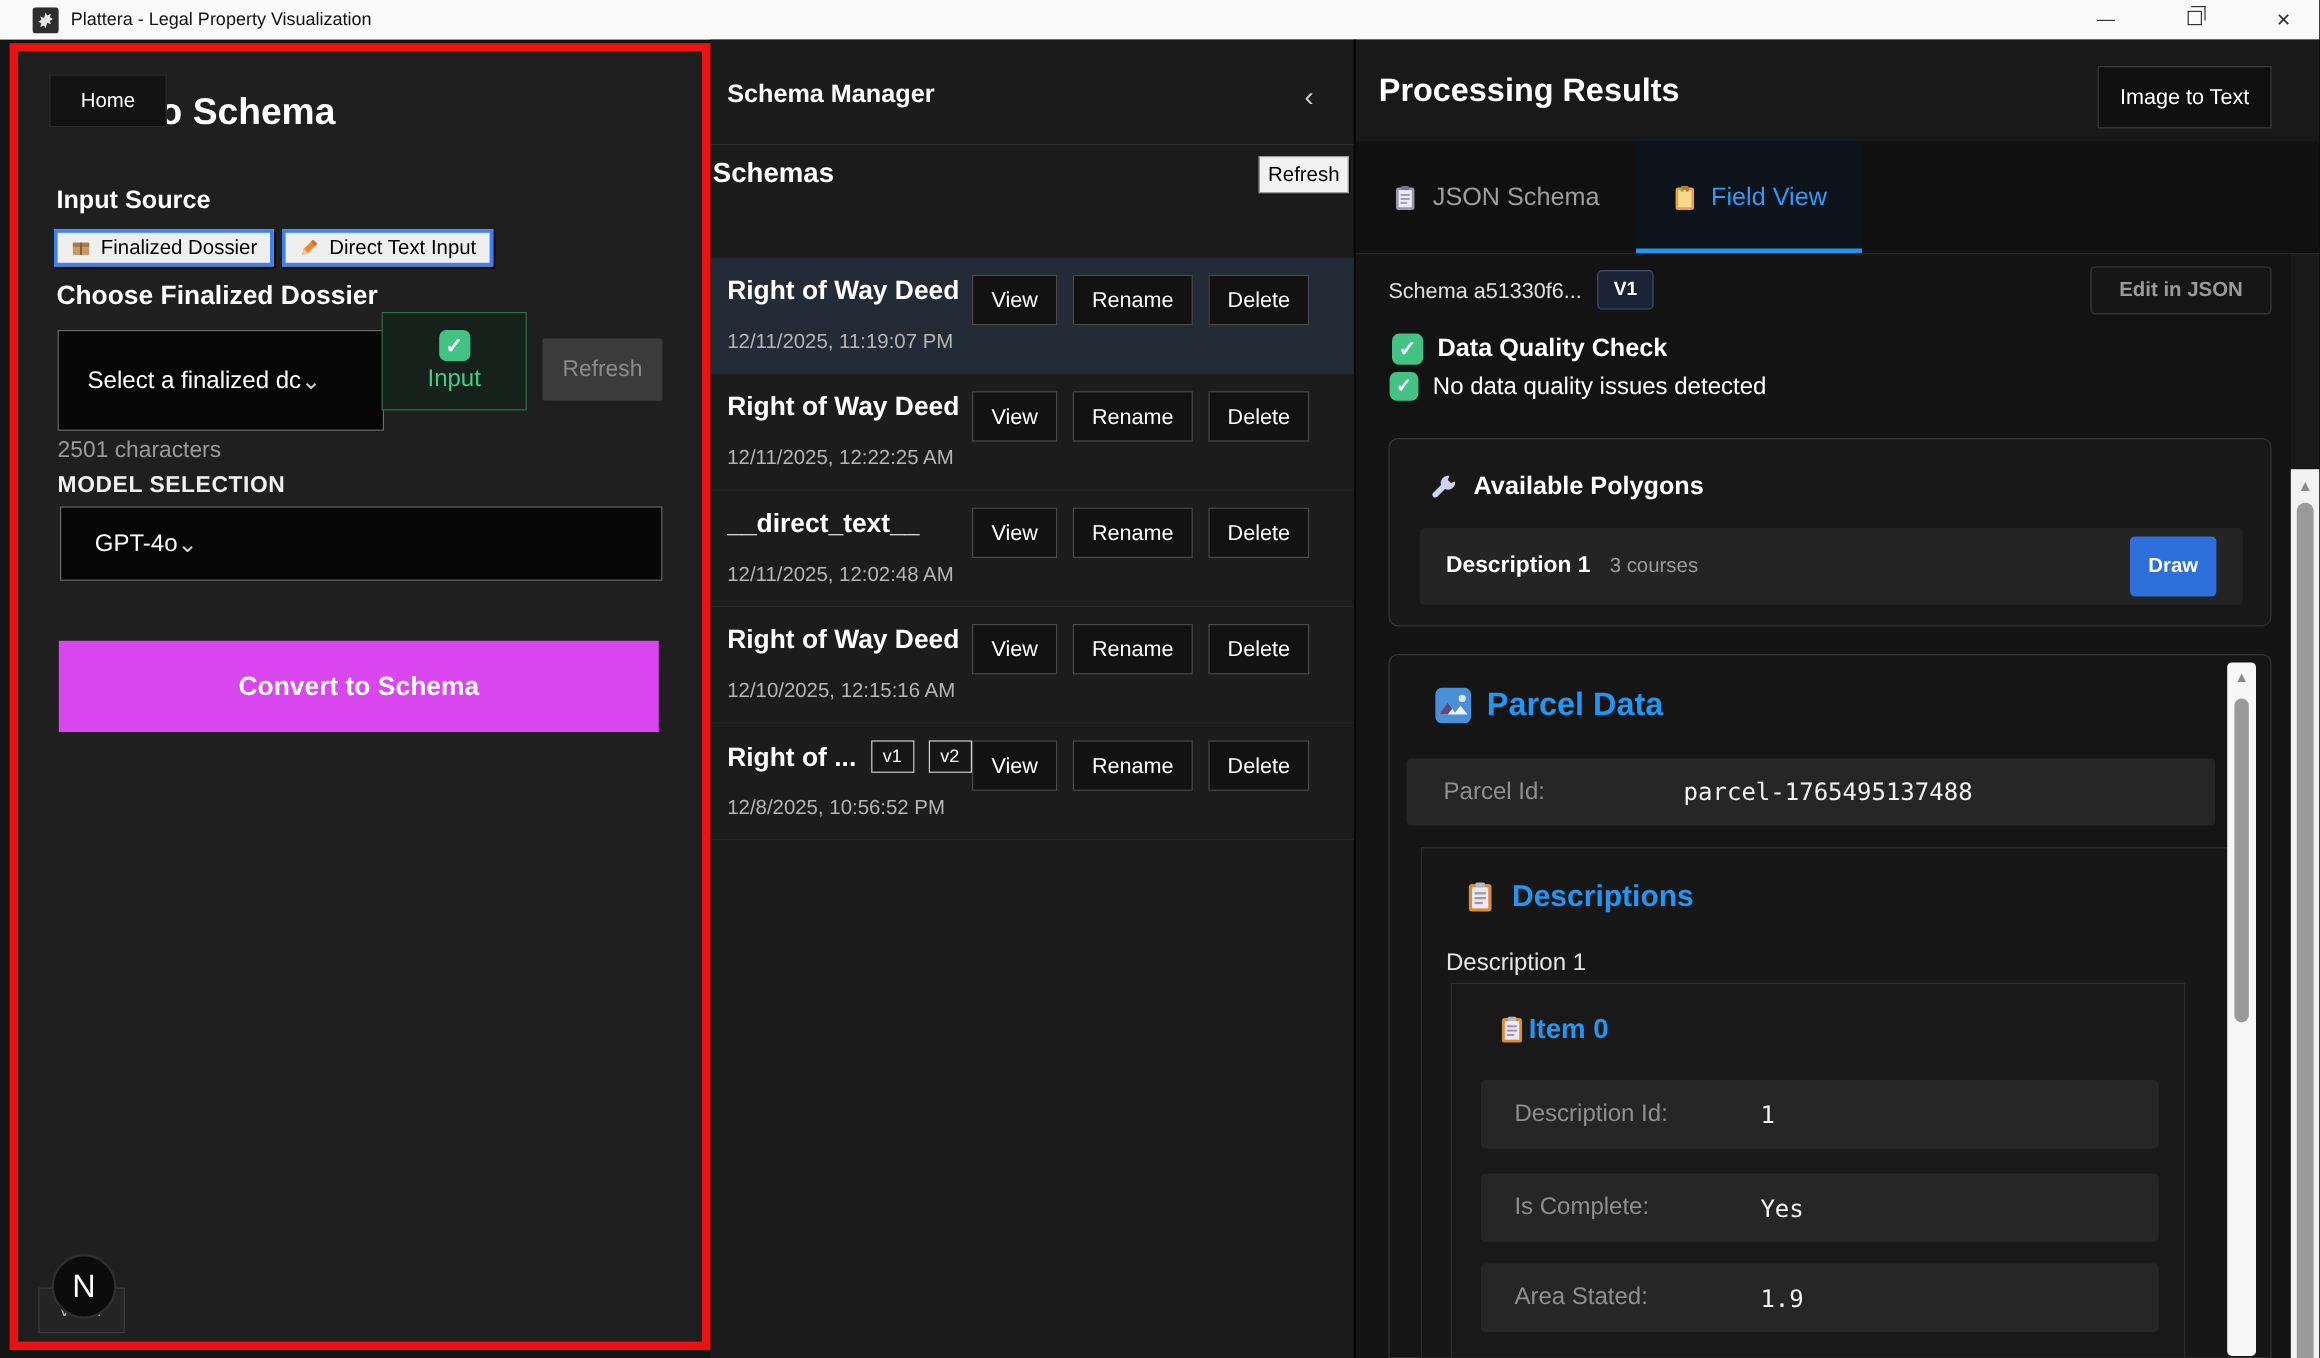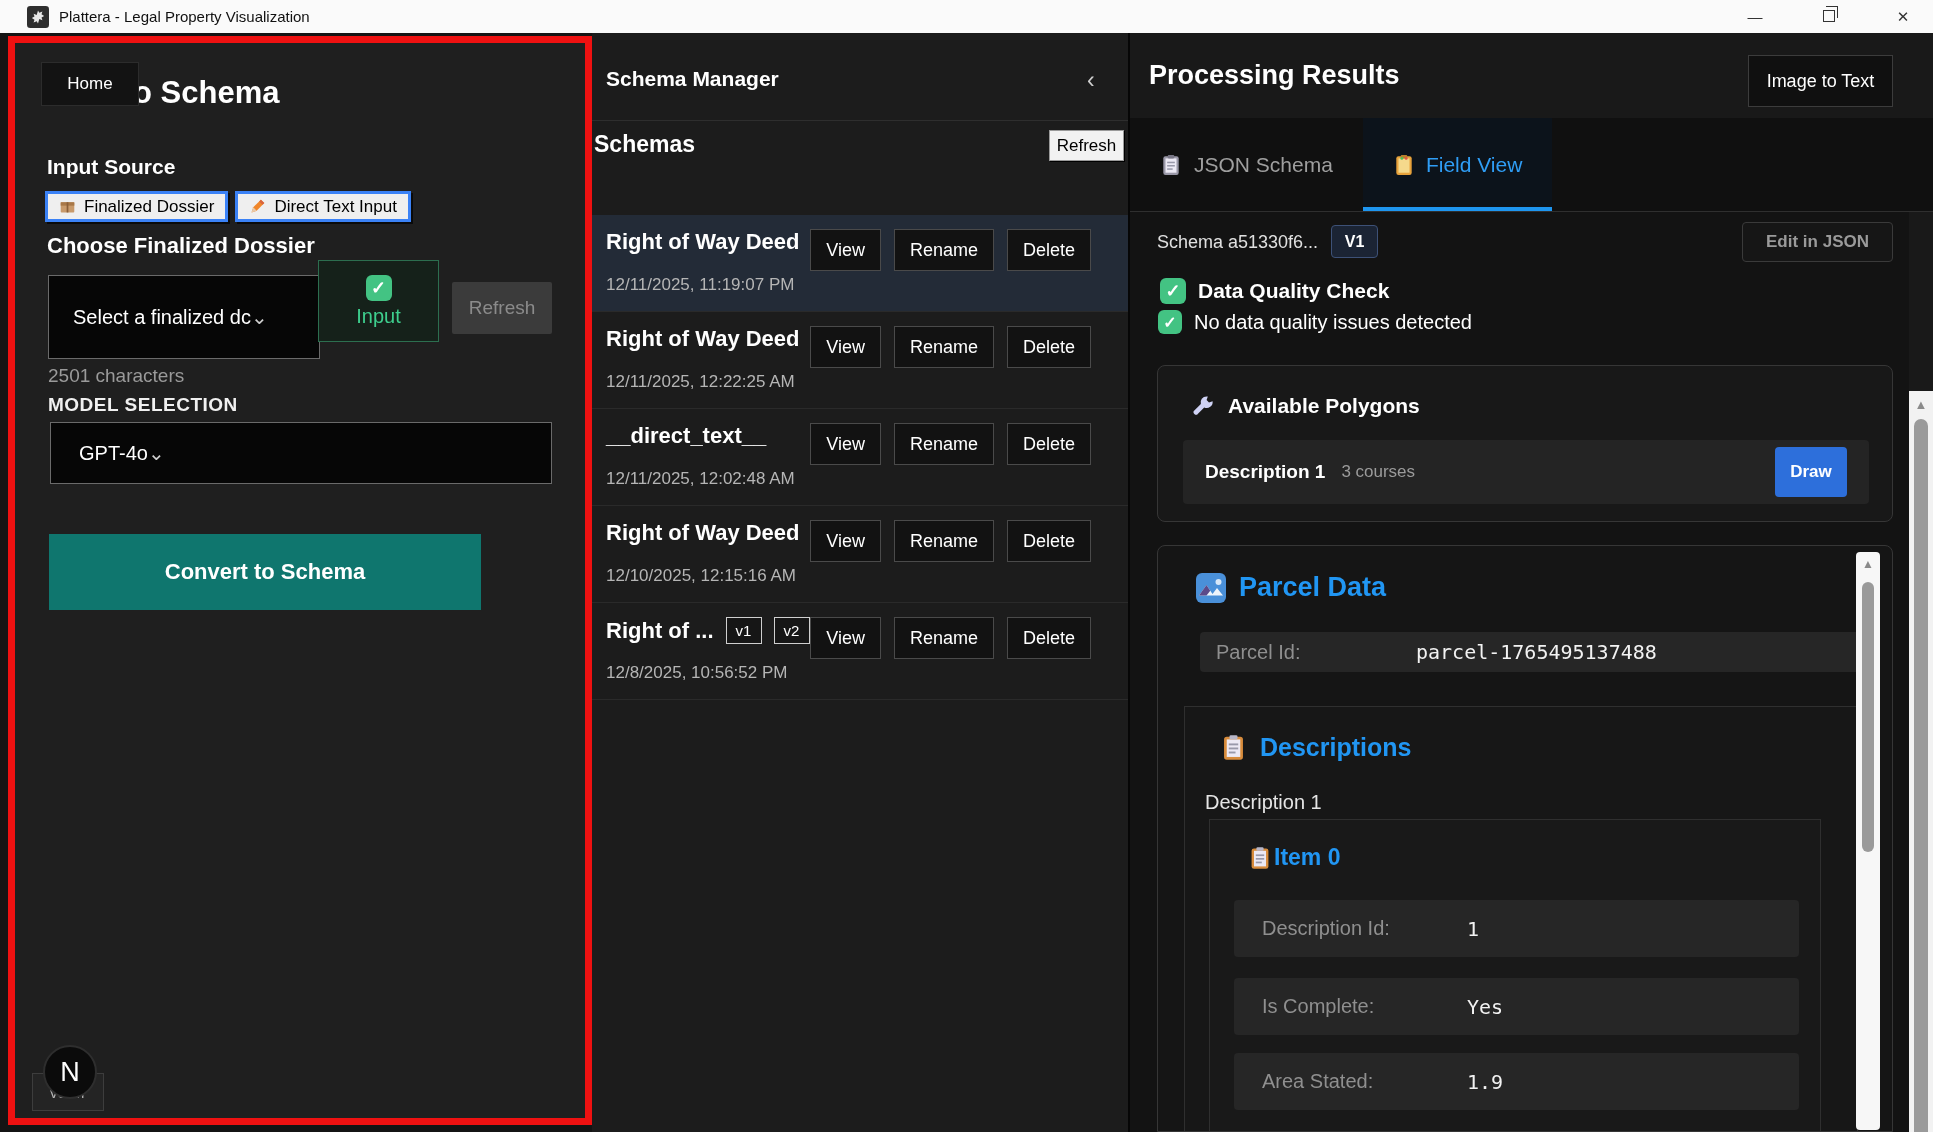--- a/index.html
+++ b/index.html
@@ -40,21 +40,21 @@
     align-items:center;justify-content:center;}
   .check-26{width:26px;height:26px;font-size:18px;}
   .check-24{width:24px;height:24px;font-size:16px;}
   .loaded-text{color:#3ecf8e;font-size:20px;}
   .refresh-disabled{position:absolute;left:437px;top:239px;width:100px;height:52px;background:#3b3b3b;
     border:none;color:#8b8b8b;font-size:19px;font-family:inherit;border-radius:2px;}
   .char-count{position:absolute;left:33px;top:322px;font-size:19px;color:#9a9a9a;}
   .model-label{position:absolute;left:33px;top:351px;font-size:19px;font-weight:bold;letter-spacing:.5px;color:#f0f0f0;}
   .model-select{position:absolute;left:35px;top:379px;width:502px;height:62px;font-size:20px;
     padding:0 18px 0 28px;}
-  .convert-btn{position:absolute;left:34px;top:491px;width:432px;height:76px;background:#0f766e;border:none;
+  .convert-btn{position:absolute;left:34px;top:491px;width:500px;height:76px;background:#d946ef;border:none;
     color:#fff;font-size:22px;font-weight:bold;font-family:inherit;}
   .version-box{position:absolute;left:17px;top:1030px;width:72px;height:38px;border:1px solid #3d3d3d;
     background:#242424;color:#b5b5b5;font-size:15px;display:flex;align-items:center;justify-content:center;overflow:hidden;}
   .avatar{position:absolute;left:28px;top:1002px;width:54px;height:54px;border-radius:50%;background:#0b0b0b;
     border:2px solid #2e2e2e;color:#fff;font-size:27px;display:flex;align-items:center;justify-content:center;z-index:3;}
 
   
   .mid-panel{position:absolute;left:592px;top:33px;width:538px;height:1099px;background:#1c1c1c;
     border-right:2px solid #060606;}
   .sm-title{position:absolute;left:14px;top:34px;font-size:21px;font-weight:bold;}
@@ -111,21 +111,21 @@
     font-size:17px;font-weight:bold;font-family:inherit;}
 
   .parcel-card{position:absolute;left:27px;top:333px;width:736px;height:587px;border:1px solid #363636;
     border-radius:8px 8px 0 0;background:#151515;overflow:hidden;}
   .parcel-title{position:absolute;left:38px;top:26px;display:flex;align-items:center;gap:13px;
     font-size:27px;font-weight:bold;color:#2196f3;}
   .parcel-title svg{width:30px;height:30px;}
   .field-row{background:#262626;border-radius:4px;display:flex;align-items:center;}
   .field-label{font-size:20px;color:#8f8f8f;}
   .field-value{font-family:"DejaVu Sans Mono",monospace;font-size:20px;color:#f2f2f2;}
-  .parcel-id-row{position:absolute;left:42px;top:86px;width:674px;height:40px;padding-left:16px;}
+  .parcel-id-row{position:absolute;left:14px;top:86px;width:674px;height:56px;padding-left:31px;}
   .parcel-id-row .field-label{width:200px;}
   .desc-container{position:absolute;left:26px;top:160px;width:674px;height:427px;border:1px solid #2f2f2f;background:#171717;}
   .desc-title{position:absolute;left:35px;top:26px;display:flex;align-items:center;gap:13px;
     font-size:25px;font-weight:bold;color:#2196f3;}
   .desc-title svg{width:27px;height:27px;}
   .desc-group-label{position:absolute;left:20px;top:84px;font-size:20px;color:#e5e5e5;}
   .item-card{position:absolute;left:24px;top:112px;width:612px;height:315px;border:1px solid #2f2f2f;background:#191919;}
   .item-title{position:absolute;left:38px;top:24px;display:flex;align-items:center;gap:2px;
     font-size:23px;font-weight:bold;color:#2196f3;}
   .item-title svg{width:24px;height:24px;}

